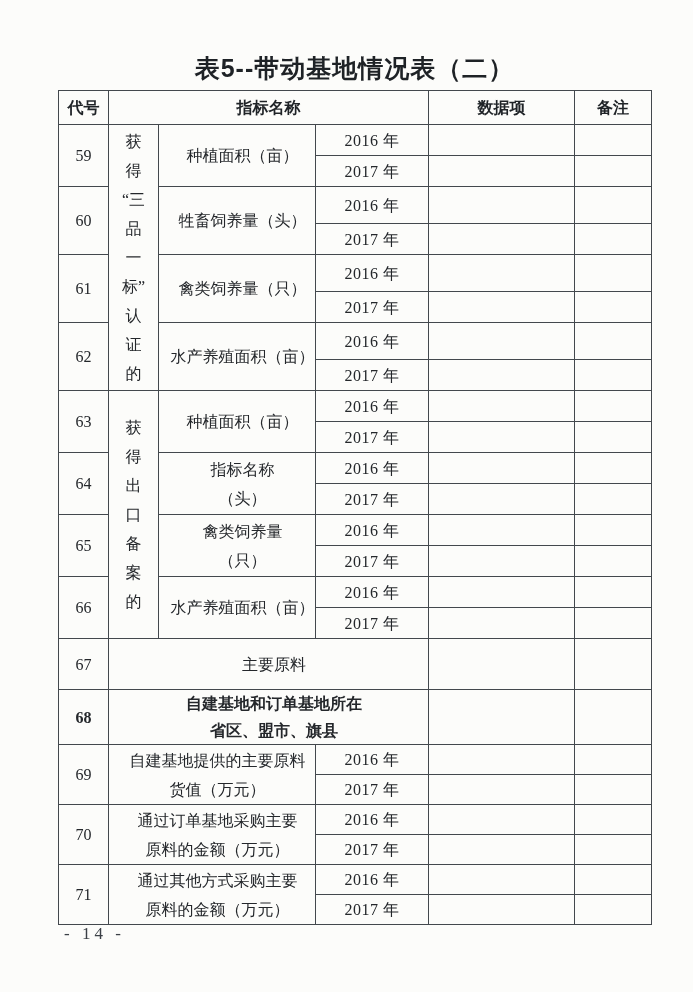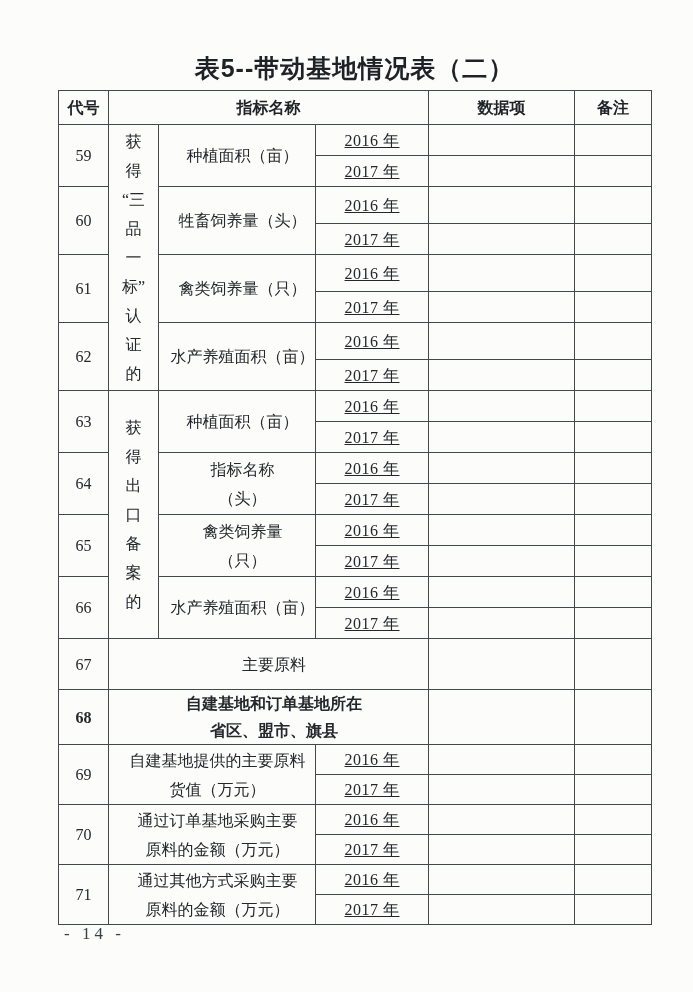--- a/index.html
+++ b/index.html
@@ -43,21 +43,21 @@
     line-height: 29px;
     overflow: hidden;
   }
   td.hd {
     font-family: "Liberation Sans", sans-serif;
     font-weight: bold;
     font-size: 17px;
     color: #1f2327;
   }
   td.code { font-size: 17px; }
-  td.yr   { font-size: 16px; letter-spacing: 0.5px; text-decoration: underline; }
+  td.yr   { font-size: 16px; letter-spacing: 0.5px; }
   td.ind  { white-space: pre-line; padding-left: 11px; }
   td.ind.tight { line-height: 27px; }
   td.strip {
     white-space: pre-line;
     font-size: 15.5px;
     line-height: 27.5px;
     padding: 2px 0;
   }
   tr.r34 { height: 34px; }
   tr.r31 { height: 31px; }

